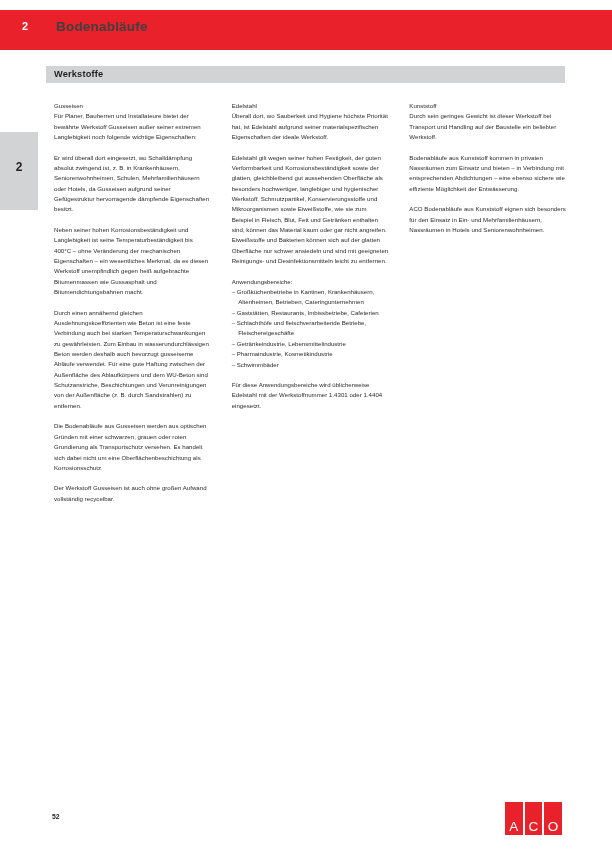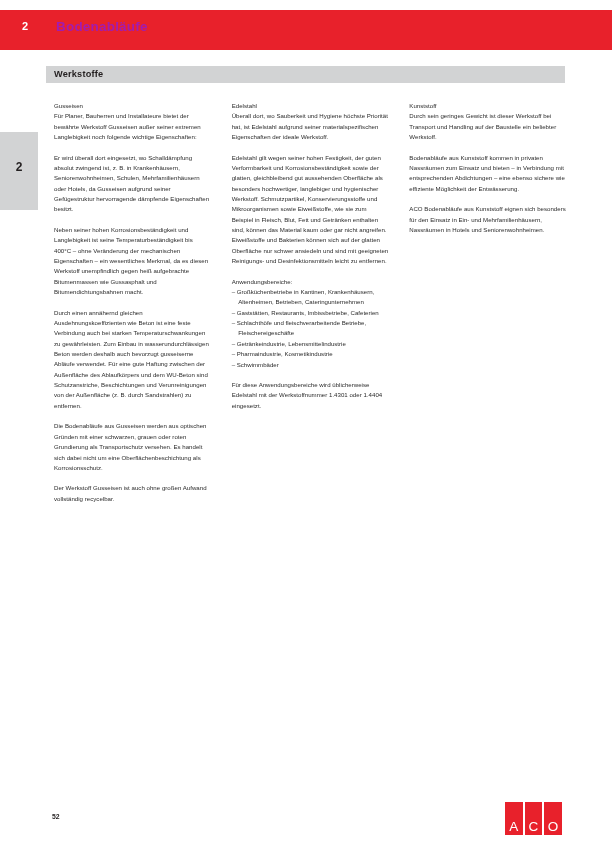--- a/index.html
+++ b/index.html
@@ -33,21 +33,21 @@
     font-weight: bold;
     color: #ffffff;
     letter-spacing: 0px;
   }
   .header-title {
     position: absolute;
     left: 56px;
     top: 19px;
     font-size: 13.5px;
     font-weight: bold;
-    color: #a21caf;
+    color: #404040;
     letter-spacing: 0.2px;
   }
 
   
   .chapter-tab {
     position: absolute;
     left: 0;
     top: 132px;
     width: 38px;
     height: 78px;

